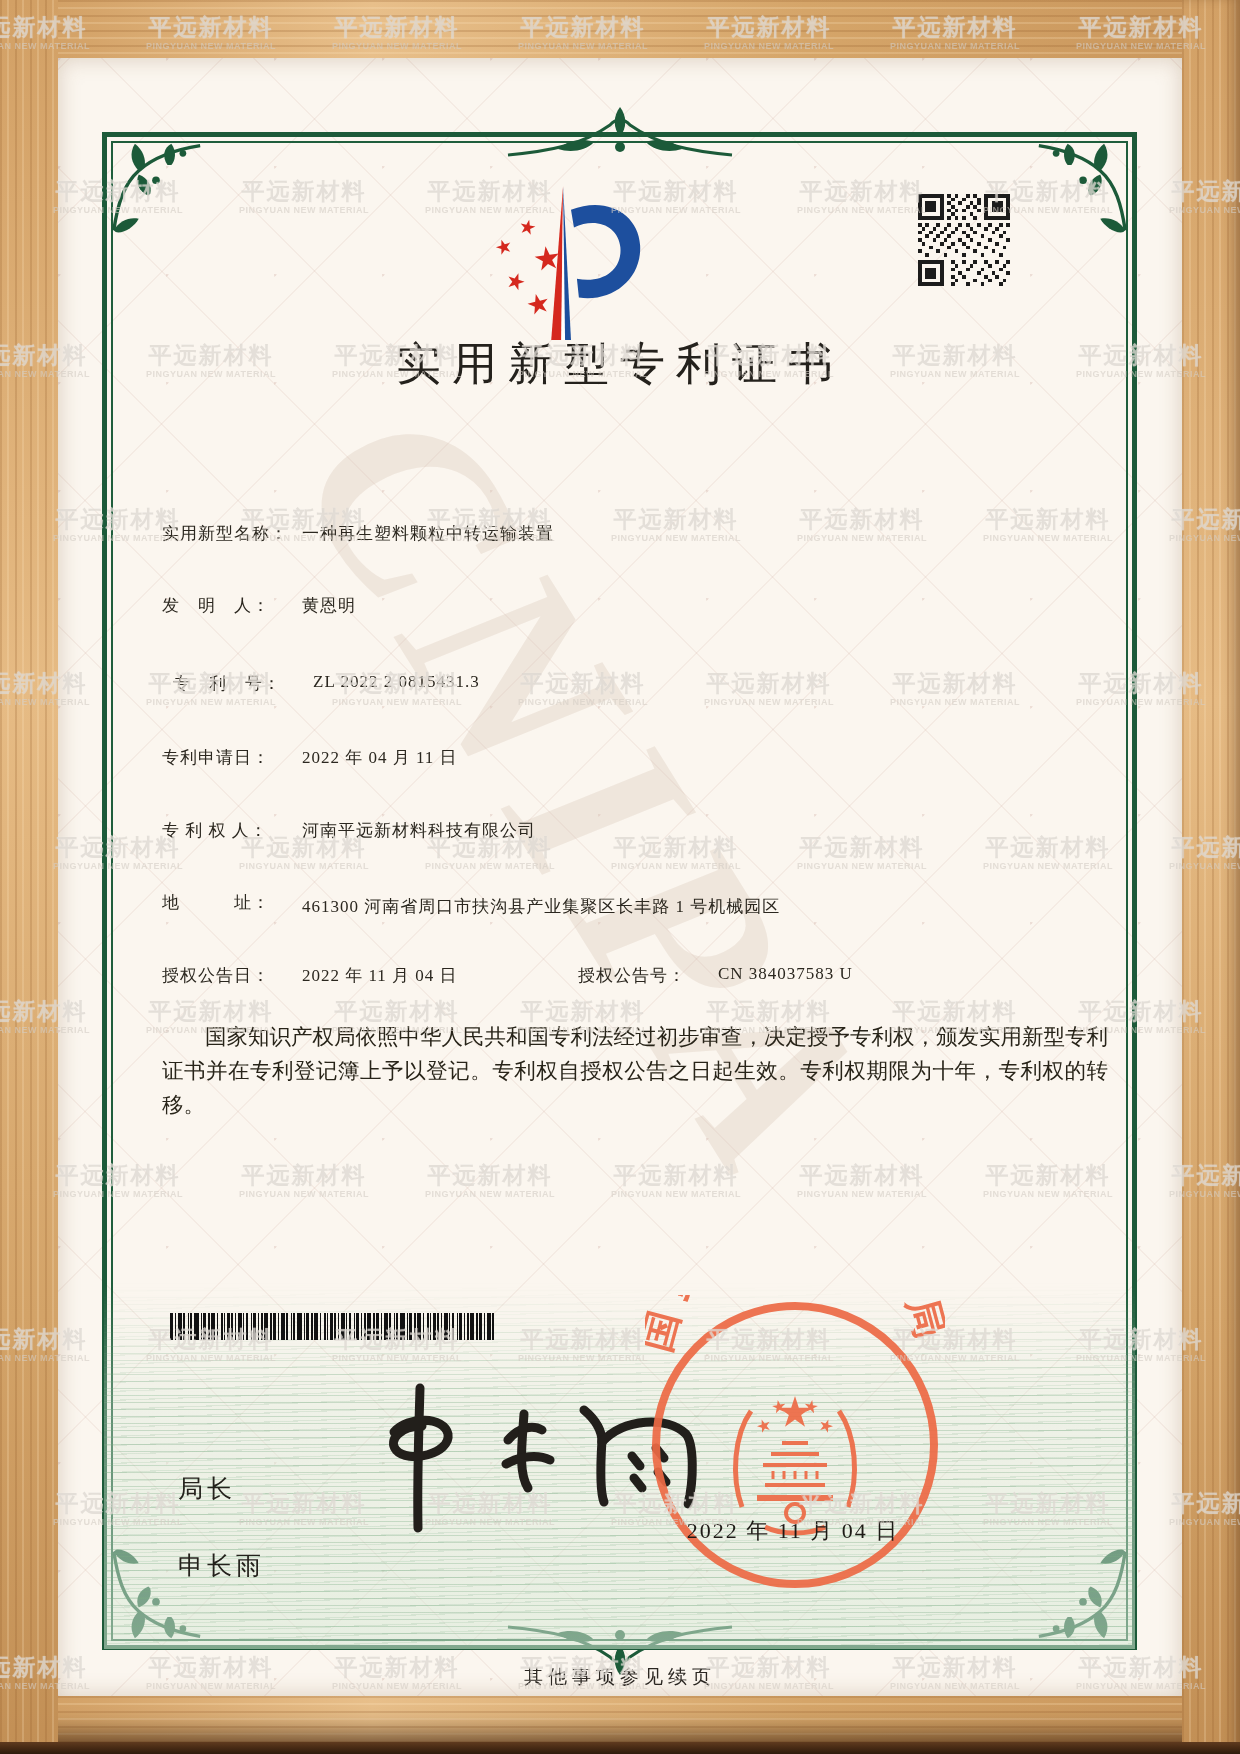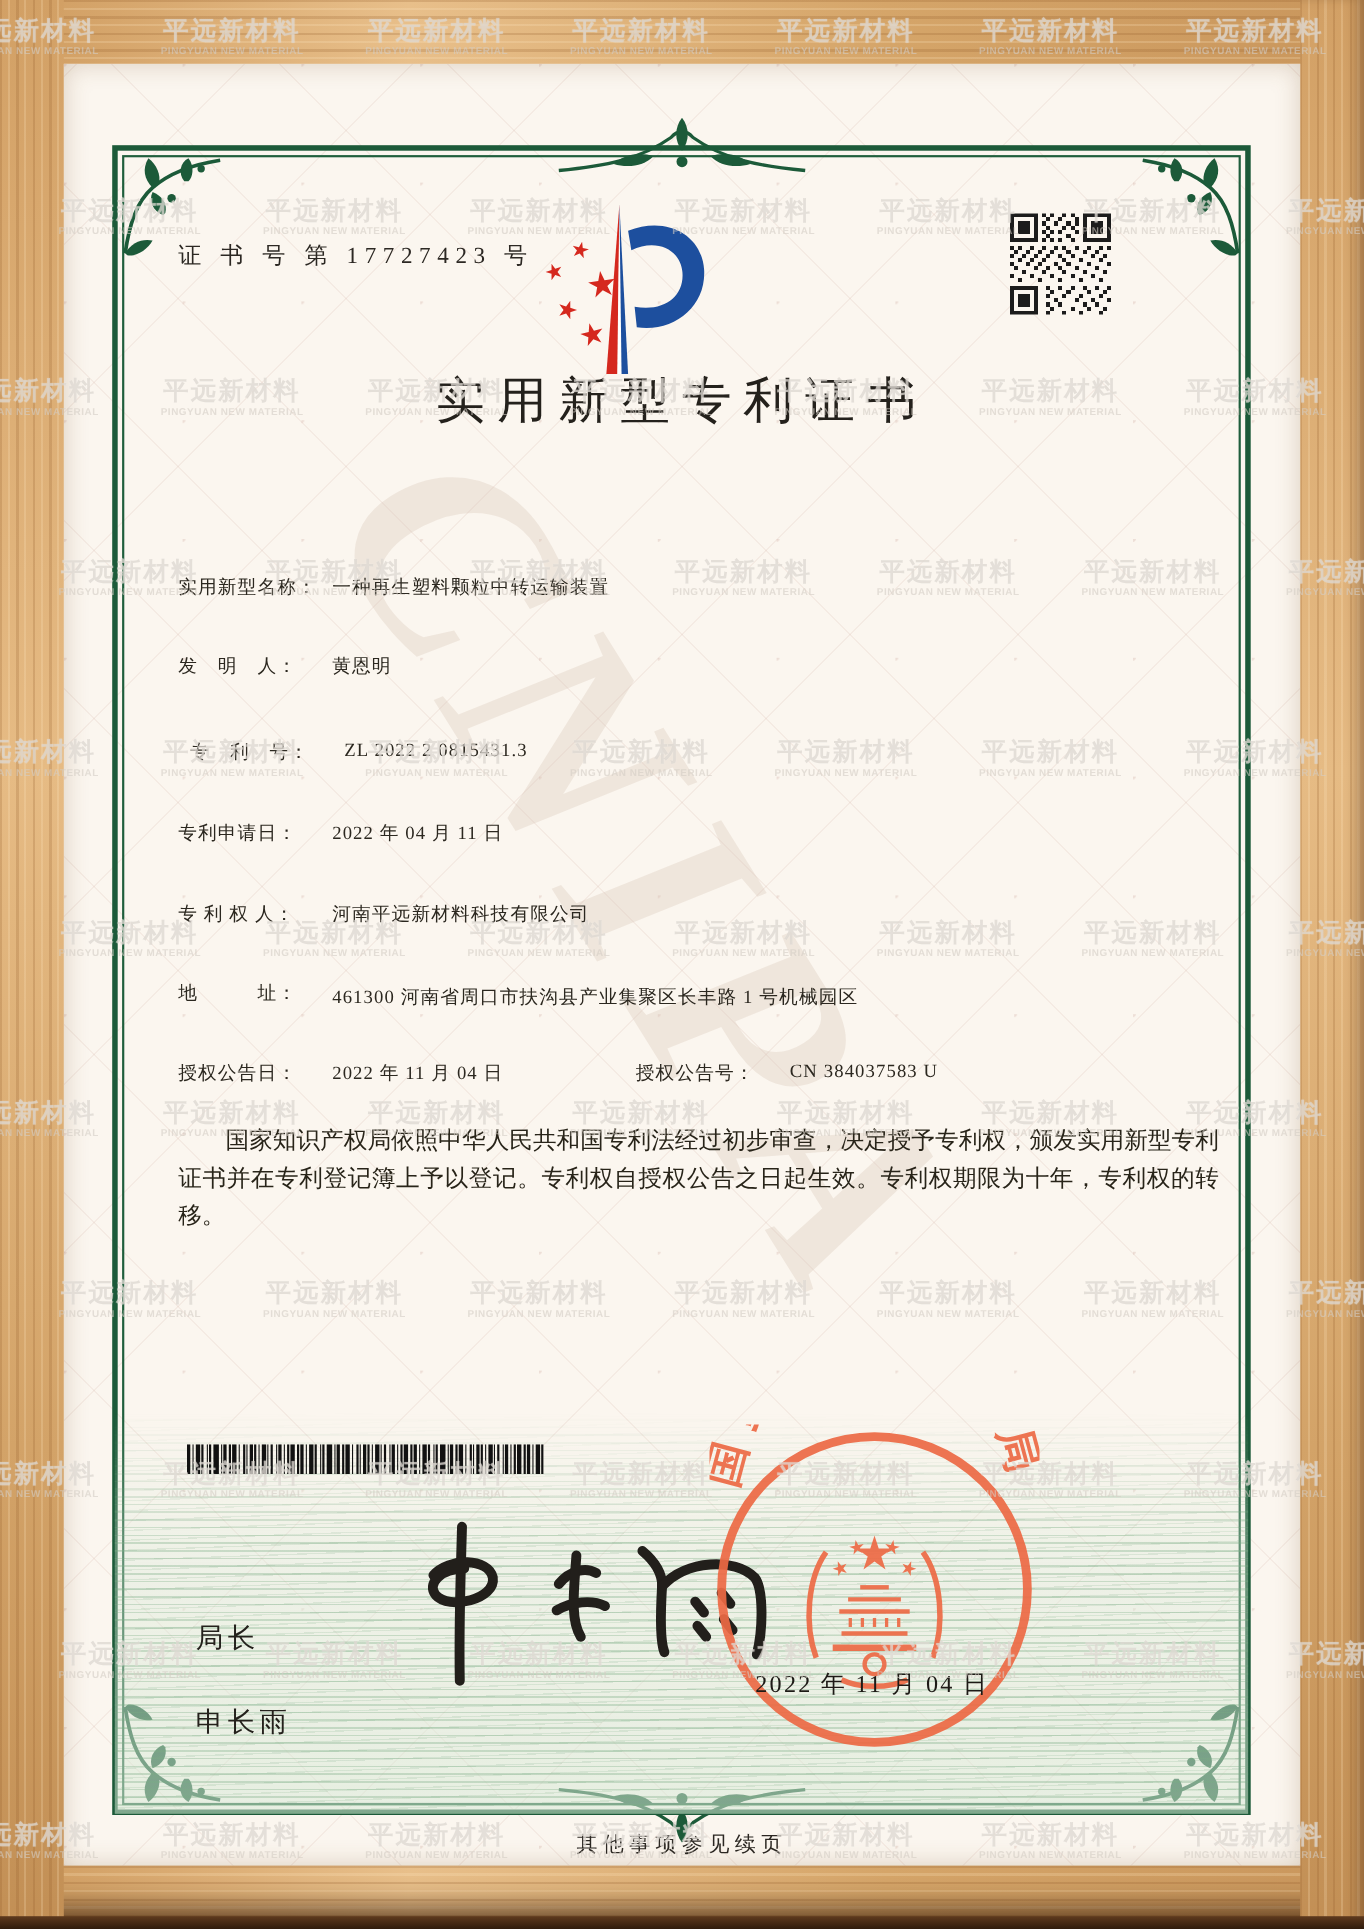--- a/index.html
+++ b/index.html
@@ -148,21 +148,20 @@
       <svg class="crest crest-top" viewBox="0 0 240 70">
           <use href="#crest"></use>
         </svg>
       <svg class="crest crest-bottom" viewBox="0 0 240 70">
           <use href="#crest"></use>
         </svg>
     </div>
 
     <div class="waves"></div>
 
-    <div class="cert-no">证 书 号 第 17727423 号</div>
 
     <svg class="logo" viewBox="0 0 170 160">
       <use href="#star" fill="#d5281e" transform="translate(18,64) scale(8) rotate(-18)"></use>
       <use href="#star" fill="#d5281e" transform="translate(42,44) scale(8) rotate(12)"></use>
       <use href="#star" fill="#d5281e" transform="translate(62,76) scale(13) rotate(-8)"></use>
       <use href="#star" fill="#d5281e" transform="translate(30,99) scale(9) rotate(18)"></use>
       <use href="#star" fill="#d5281e" transform="translate(53,122) scale(11) rotate(-14)"></use>
       <path d="M78,2 L66,158 L76,158 Z" fill="#d5281e"></path>
       <path d="M78,2 L76.5,158 L80,158 Z" fill="#ffffff"></path>
       <path d="M78,2 L80,158 L86,158 Z" fill="#1d4f9e"></path>

